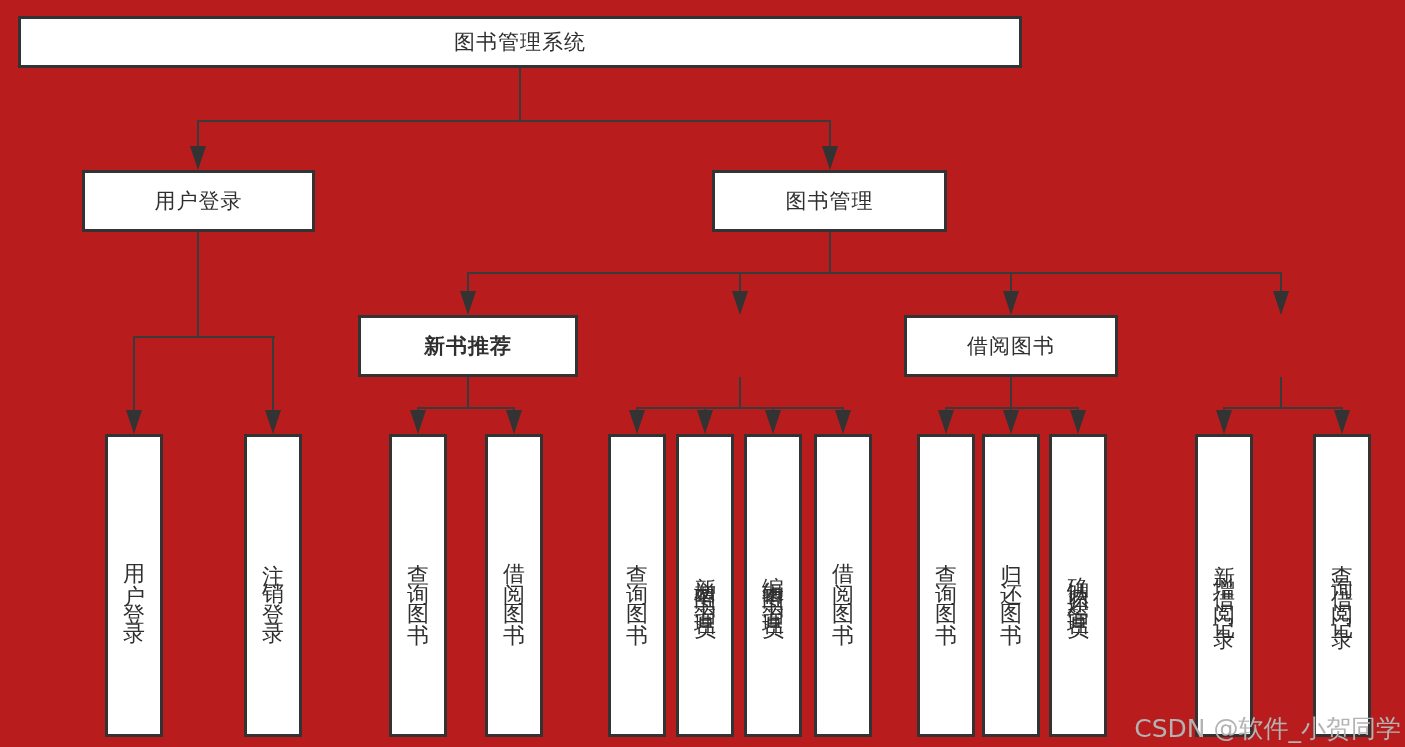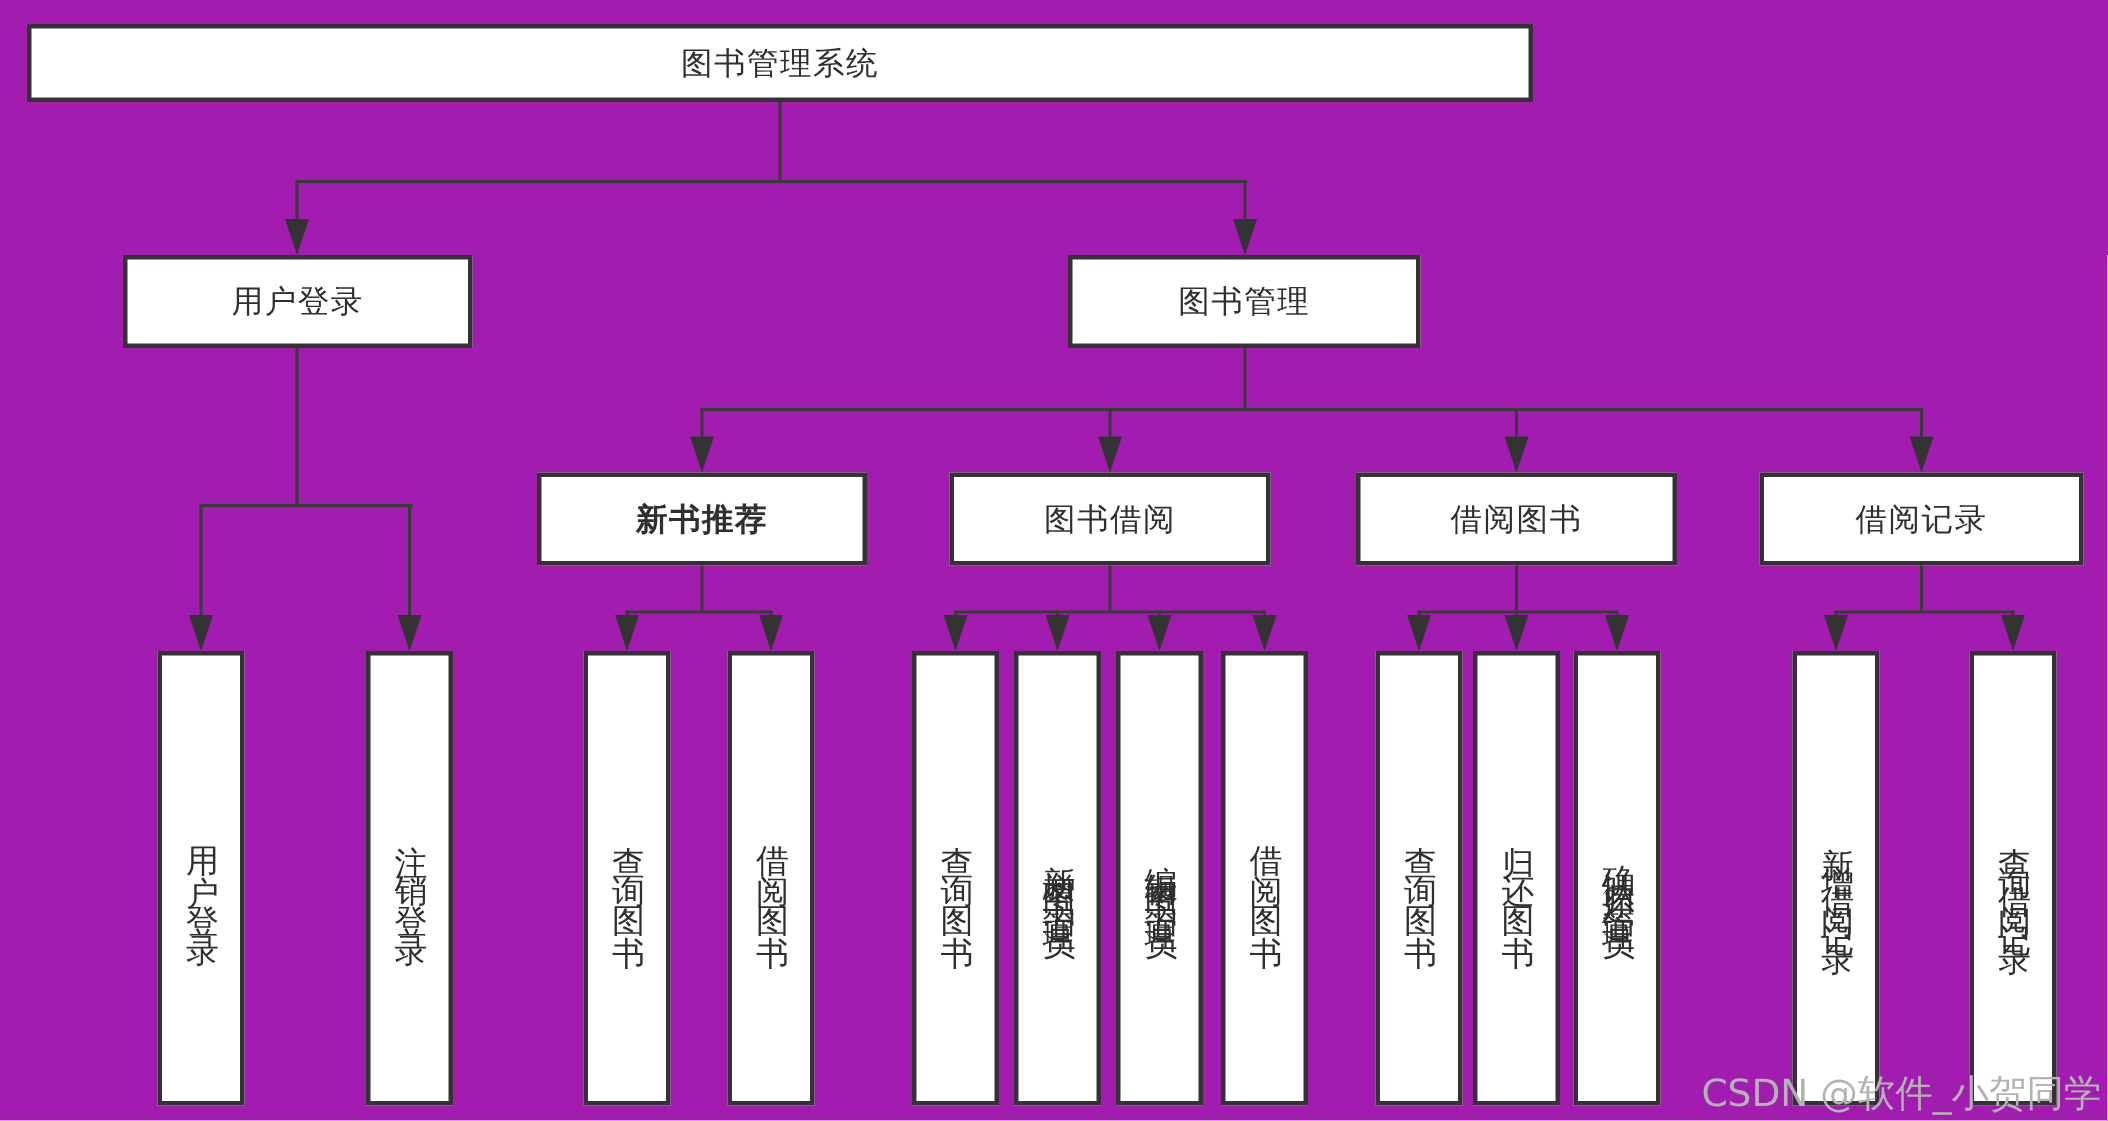--- a/index.html
+++ b/index.html
@@ -1,20 +1,20 @@
 <!DOCTYPE html>
 <html><head>
 <meta charset="utf-8">
 <style>
   html, body { margin: 0; padding: 0; background: #ffffff; }
   .canvas {
     position: relative;
     width: 1405px;
     height: 747px;
-    background: #a21caf;
+    background: #b91c1c;
     font-family: "DejaVu Sans", "Liberation Sans", sans-serif;
     overflow: hidden;
   }
   .box {
     position: absolute;
     box-sizing: border-box;
     border: 3px solid #333333;
     background: #ffffff;
     display: flex;
     align-items: center;
@@ -100,28 +100,22 @@
   <div class="vline" style="left:739px; top:272px; height:21px;"></div>
   <div class="arrow-down" style="left:732px; top:291px;"></div>
   <div class="vline" style="left:1010px; top:272px; height:21px;"></div>
   <div class="arrow-down" style="left:1003px; top:291px;"></div>
   <div class="vline" style="left:1280px; top:272px; height:21px;"></div>
   <div class="arrow-down" style="left:1273px; top:291px;"></div>
 
   <div class="box" style="left:358px; top:315px; width:220px; height:62px;font-weight:bold;">
     <span class="node-label">新书推荐</span>
   </div>
-  <div class="box" style="left:633px; top:315px; width:214px; height:62px;">
-    <span class="node-label">图书借阅</span>
-  </div>
   <div class="box" style="left:904px; top:315px; width:214px; height:62px;">
     <span class="node-label">借阅图书</span>
-  </div>
-  <div class="box" style="left:1173px; top:315px; width:216px; height:62px;">
-    <span class="node-label">借阅记录</span>
   </div>
 
   <div class="vline" style="left:467px; top:377px; height:30px;"></div>
   <div class="hline" style="left:417px; top:407px; width:98px;"></div>
   <div class="vline" style="left:417px; top:407px; height:6px;"></div>
   <div class="arrow-down" style="left:410px; top:410px;"></div>
   <div class="vline" style="left:513px; top:407px; height:6px;"></div>
   <div class="arrow-down" style="left:506px; top:410px;"></div>
 
   <div class="vline" style="left:739px; top:377px; height:30px;"></div>

